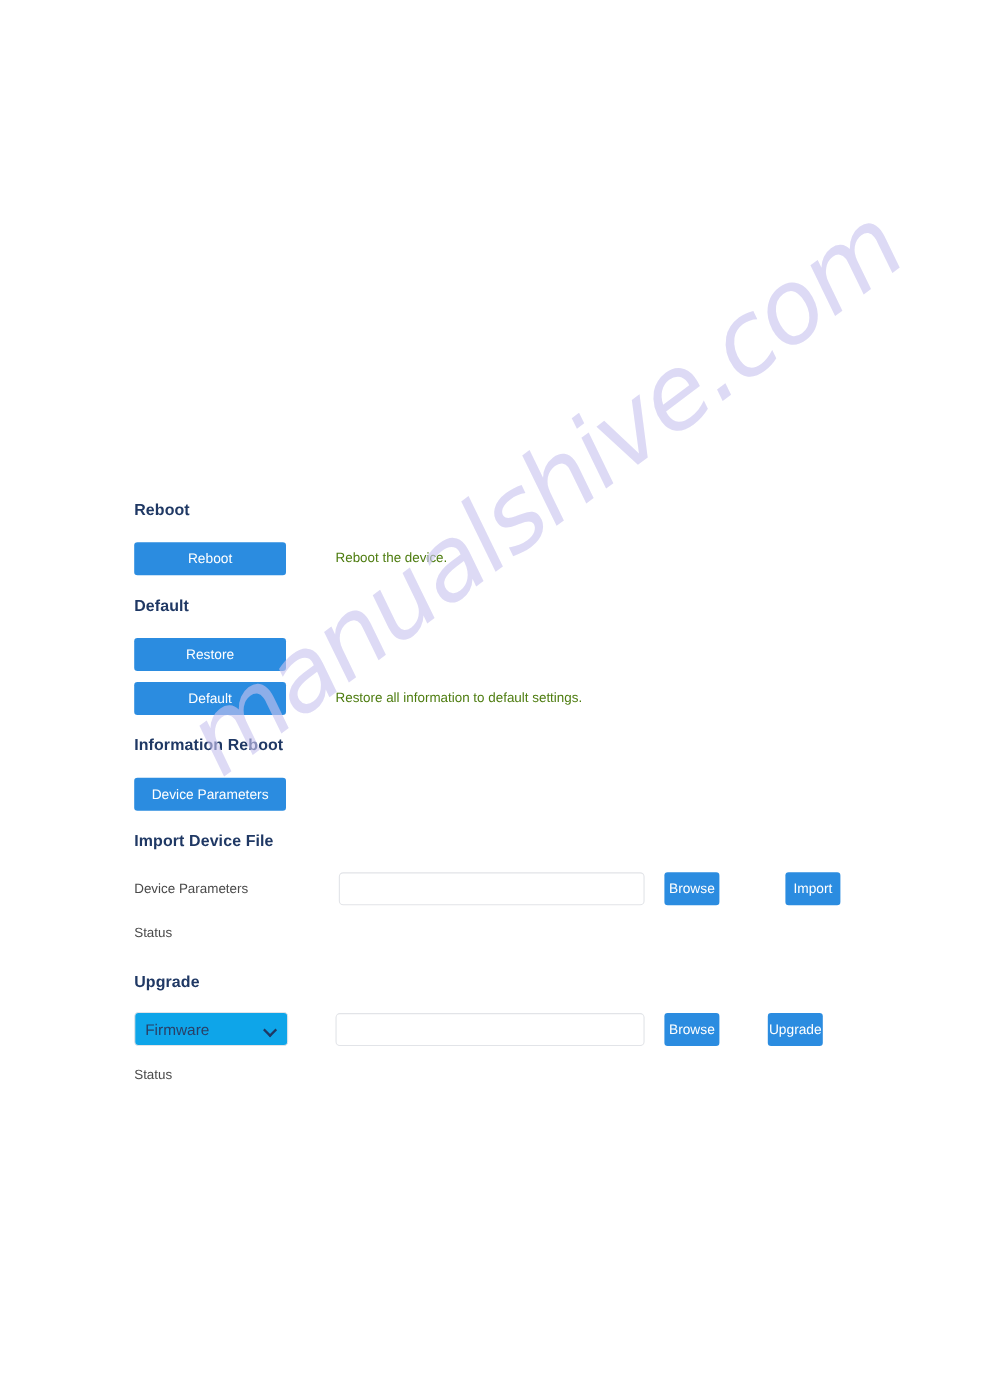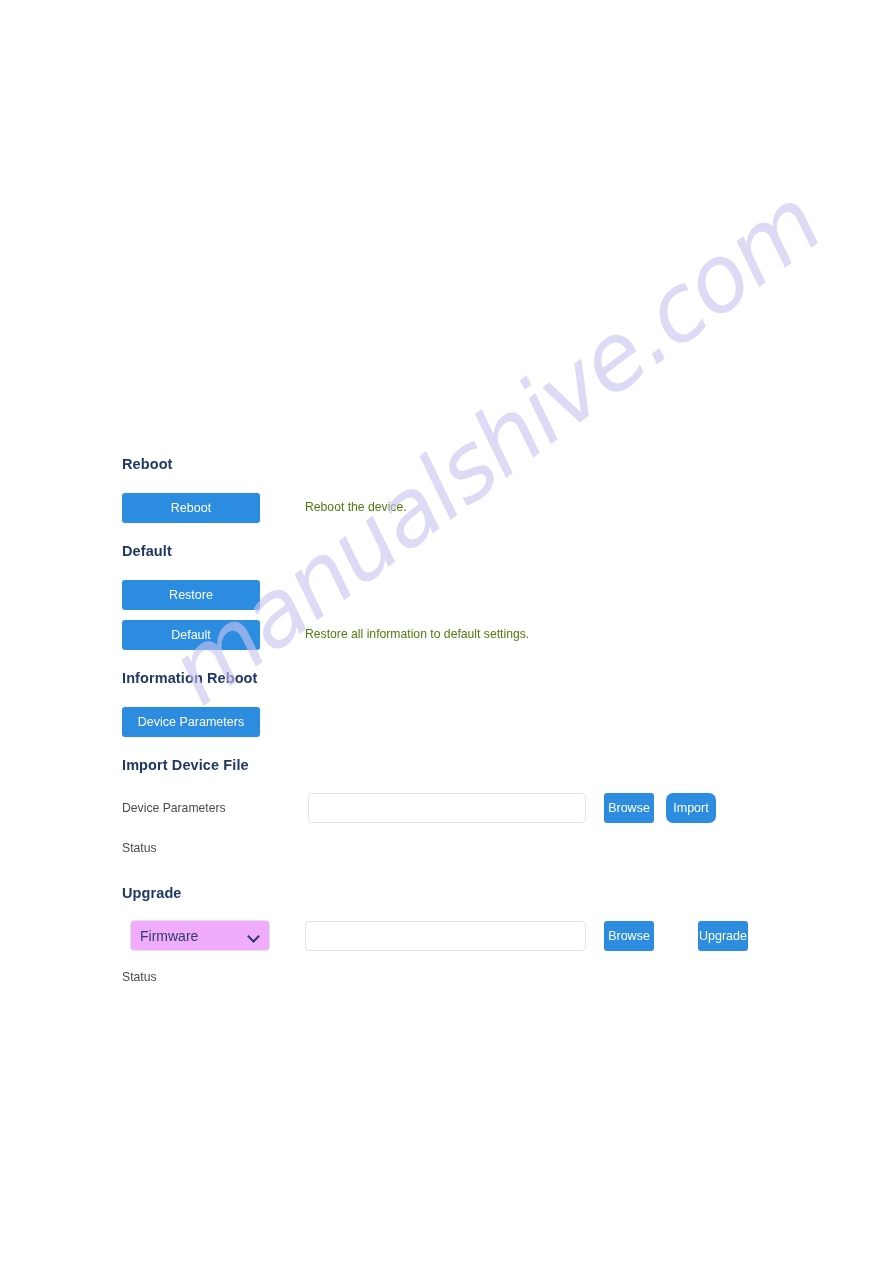--- a/index.html
+++ b/index.html
@@ -120,28 +120,27 @@
     padding: 0 8px;
     outline: none;
   }
 
   .select-box {
     position: absolute;
     box-sizing: border-box;
     left: 122px;
     width: 140px;
     height: 31px;
-    background: #f0abfc;
+    background: #0ea5e9;
     border: 1px solid #e2e4e8;
     border-radius: 4px;
     display: flex;
     align-items: center;
     padding: 0 9px;
     cursor: pointer;
-    margin-left: 8px;
   }
   .select-box .sel-value {
     font-family: "Liberation Sans", sans-serif;
     font-size: 14px;
     color: #2a3f66;
     flex: 1 1 auto;
     white-space: nowrap;
   }
   .select-box .chev {
     flex: 0 0 auto;
@@ -192,21 +191,21 @@
   <button class="btn btn-wide" style="top:707px;">Device Parameters</button>
 
   <div class="section-heading" style="top:757px;">Import Device File</div>
 
   <div class="field-label" style="top:801px;">Device Parameters</div>
 
   <input class="text-input" type="text" style="left: 308px; top: 793px; width: 278px;" value="">
 
   <button class="btn btn-sm" style="left:604px; top:793px;">Browse</button>
 
-  <button class="btn btn-sm" style="left:666px; top:793px;border-radius:7px;">Import</button>
+  <button class="btn btn-sm" style="left:714px; top:793px;">Import</button>
 
   <div class="field-label" style="top:841px;">Status</div>
 
   <div class="desc" style="left:308px; top:841px;"></div>
 
   <div class="section-heading" style="top:885px;">Upgrade</div>
 
   <div class="select-box" style="top:920px;">
     <span class="sel-value">Firmware</span>
     <span class="chev"></span>

